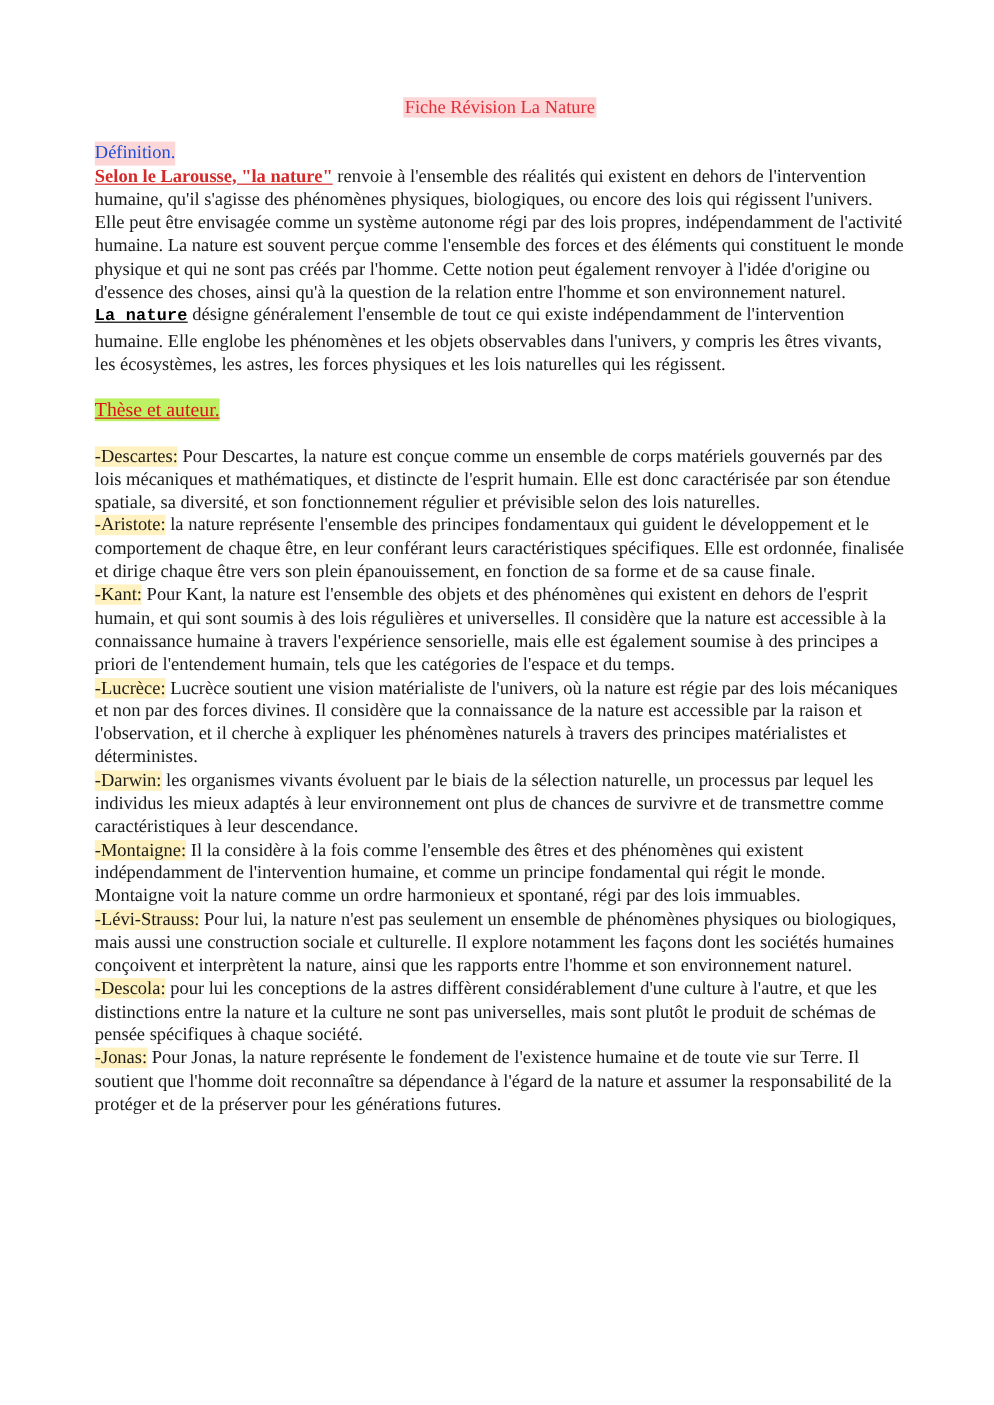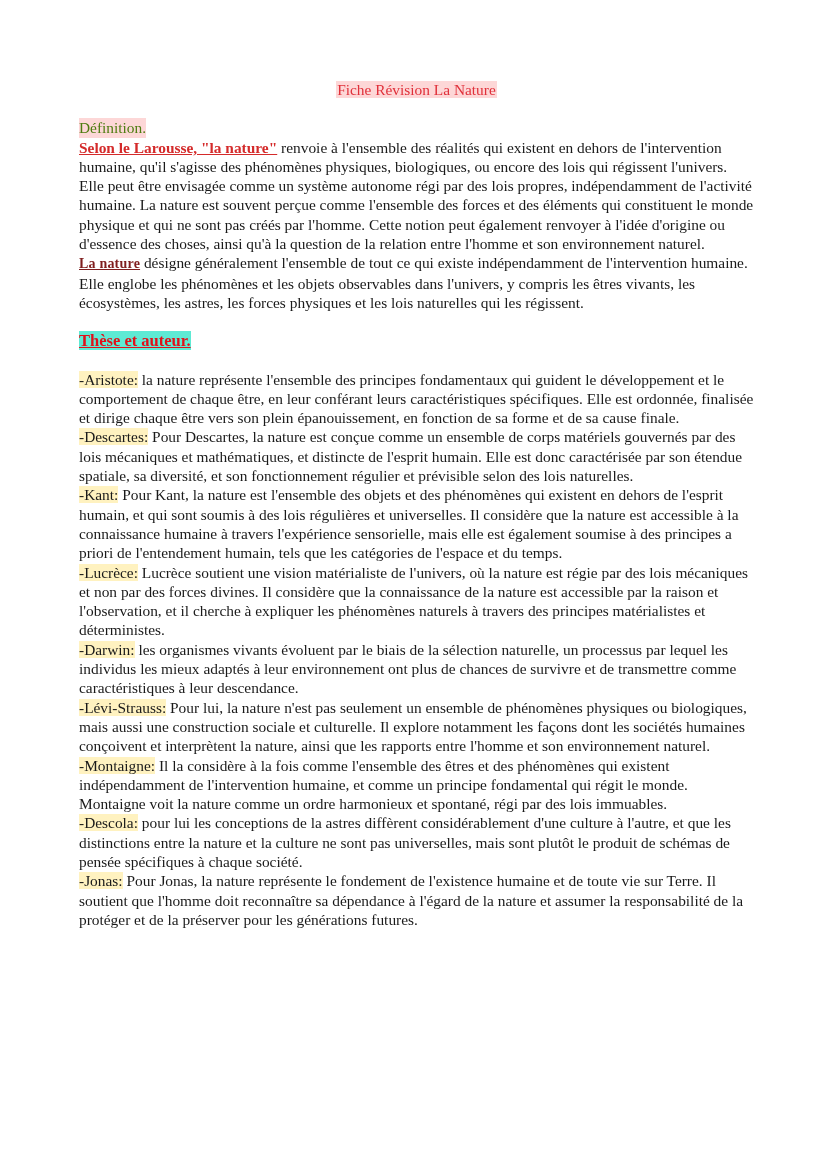--- a/index.html
+++ b/index.html
@@ -21,46 +21,46 @@
       width: 675px;
     }
     .title-row { text-align: center; margin: 0 0 19px 0; }
     .title {
       background: #fdd7d7;
       color: #e0303a;
       padding: 0 1px;
     }
     .hl-pink {
       background: #fdd7d7;
-      color: #4d7c0f;
+      color: #1d4ed8;
       text-align: center;
     }
     .def-label { display: inline-block; }
     .red-bold-ul {
       color: #d42a2a;
       font-weight: bold;
       text-decoration: underline;
     }
     .la-nature-term {
-      color: #7f1d1d;
+      color: #000000;
       font-weight: bold;
       text-decoration: underline;
-      font-family: Liberation Serif, serif;
+      font-family: Liberation Mono, monospace;
       font-size: 14px;
       letter-spacing: 0.2px;
     }
     p { margin: 0; }
     .section-head {
       margin: 19px 0 19px 0;
       font-size: 16.5px;
     }
     .section-head span {
-      background: #5eead4;
+      background: #bef264;
       color: #e0101a;
-      font-weight: bold;
+      font-weight: normal;
       text-decoration: underline;
     }
     .author {
       background: #fff2c0;
       color: #1a1a1a;
     }
   </style>
 </head>
 <body>
 
@@ -75,25 +75,25 @@
       <span class="hl-pink def-label">Définition.</span>
       <p><span class="red-bold-ul">Selon le Larousse,  "la nature"</span><span> renvoie à l'ensemble des réalités qui existent en dehors de l'intervention humaine, qu'il s'agisse des phénomènes physiques, biologiques, ou encore des lois qui régissent l'univers. Elle peut être envisagée comme un système autonome régi par des lois propres, indépendamment de l'activité humaine. La nature est souvent perçue comme l'ensemble des forces et des éléments qui constituent le monde physique et qui ne sont pas créés par l'homme. Cette notion peut également renvoyer à l'idée d'origine ou d'essence des choses, ainsi qu'à la question de la relation entre l'homme et son environnement naturel.</span></p>
       <p><span class="la-nature-term">La nature</span><span> désigne généralement l'ensemble de tout ce qui existe indépendamment de l'intervention humaine. Elle englobe les phénomènes et les objets observables dans l'univers, y compris les êtres vivants, les écosystèmes, les astres, les forces physiques et les lois naturelles qui les régissent.</span></p>
     </div>
 
     <div class="section-head">
       <span>Thèse et auteur.</span>
     </div>
 
     <div>
+      <p><span class="author">-Descartes:</span><span> Pour Descartes, la nature est conçue comme un ensemble de corps matériels gouvernés par des lois mécaniques et mathématiques, et distincte de l'esprit humain. Elle est donc caractérisée par son étendue spatiale, sa diversité, et son fonctionnement régulier et prévisible selon des lois naturelles.</span></p>
       <p><span class="author">-Aristote:</span><span> la nature représente l'ensemble des principes fondamentaux qui guident le développement et le comportement de chaque être, en leur conférant leurs caractéristiques spécifiques. Elle est ordonnée, finalisée et dirige chaque être vers son plein épanouissement, en fonction de sa forme et de sa cause finale.</span></p>
-      <p><span class="author">-Descartes:</span><span> Pour Descartes, la nature est conçue comme un ensemble de corps matériels gouvernés par des lois mécaniques et mathématiques, et distincte de l'esprit humain. Elle est donc caractérisée par son étendue spatiale, sa diversité, et son fonctionnement régulier et prévisible selon des lois naturelles.</span></p>
       <p><span class="author">-Kant:</span><span> Pour Kant, la nature est l'ensemble des objets et des phénomènes qui existent en dehors de l'esprit humain, et qui sont soumis à des lois régulières et universelles. Il considère que la nature est accessible à la connaissance humaine à travers l'expérience sensorielle, mais elle est également soumise à des principes a priori de l'entendement humain, tels que les catégories de l'espace et du temps.</span></p>
       <p><span class="author">-Lucrèce:</span><span> Lucrèce soutient une vision matérialiste de l'univers, où la nature est régie par des lois mécaniques et non par des forces divines. Il considère que la connaissance de la nature est accessible par la raison et l'observation, et il cherche à expliquer les phénomènes naturels à travers des principes matérialistes et déterministes.</span></p>
       <p><span class="author">-Darwin:</span><span> les organismes vivants évoluent par le biais de la sélection naturelle, un processus par lequel les individus les mieux adaptés à leur environnement ont plus de chances de survivre et de transmettre comme caractéristiques à leur descendance.</span></p>
+      <p><span class="author">-Montaigne:</span><span> Il la considère à la fois comme l'ensemble des êtres et des phénomènes qui existent indépendamment de l'intervention humaine, et comme un principe fondamental qui régit le monde. Montaigne voit la nature comme un ordre harmonieux et spontané, régi par des lois immuables.</span></p>
       <p><span class="author">-Lévi-Strauss:</span><span> Pour lui, la nature n'est pas seulement un ensemble de phénomènes physiques ou biologiques, mais aussi une construction sociale et culturelle. Il explore notamment les façons dont les sociétés humaines conçoivent et interprètent la nature, ainsi que les rapports entre l'homme et son environnement naturel.</span></p>
-      <p><span class="author">-Montaigne:</span><span> Il la considère à la fois comme l'ensemble des êtres et des phénomènes qui existent indépendamment de l'intervention humaine, et comme un principe fondamental qui régit le monde. Montaigne voit la nature comme un ordre harmonieux et spontané, régi par des lois immuables.</span></p>
       <p><span class="author">-Descola:</span><span> pour lui les conceptions de la astres diffèrent considérablement d'une culture à l'autre, et que les distinctions entre la nature et la culture ne sont pas universelles, mais sont plutôt le produit de schémas de pensée spécifiques à chaque société.</span></p>
       <p><span class="author">-Jonas:</span><span> Pour Jonas, la nature représente le fondement de l'existence humaine et de toute vie sur Terre. Il soutient que l'homme doit reconnaître sa dépendance à l'égard de la nature et assumer la responsabilité de la protéger et de la préserver pour les générations futures.</span></p>
     </div>
 
   </div>
 </div>
 
 </body></html>

